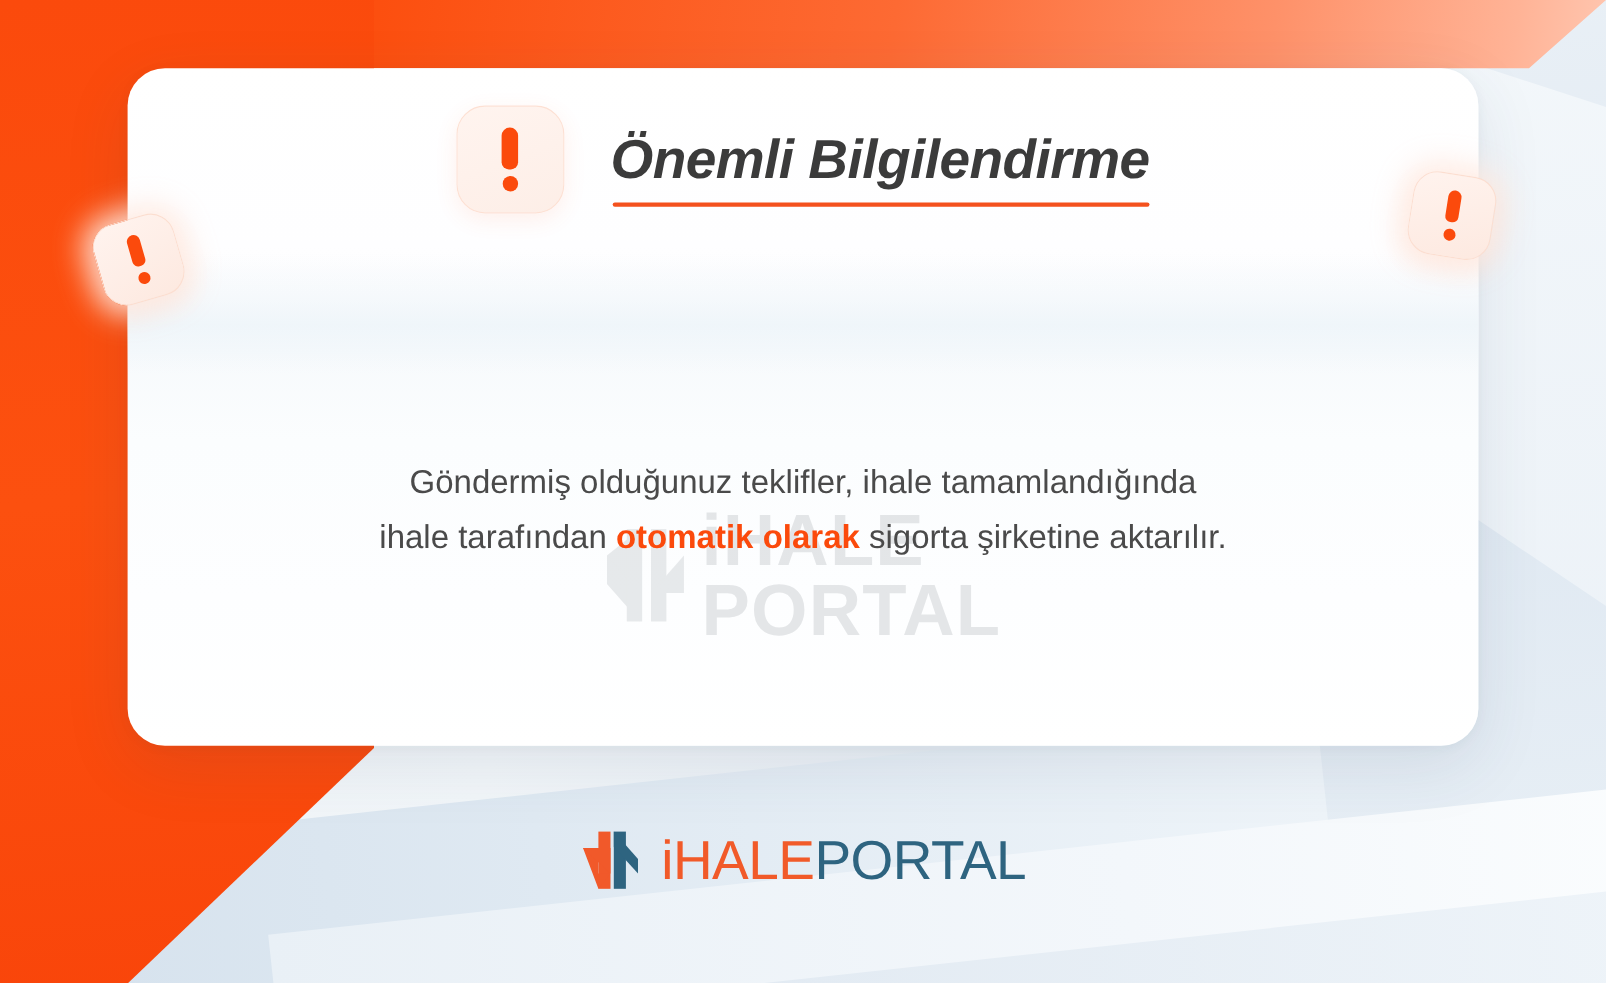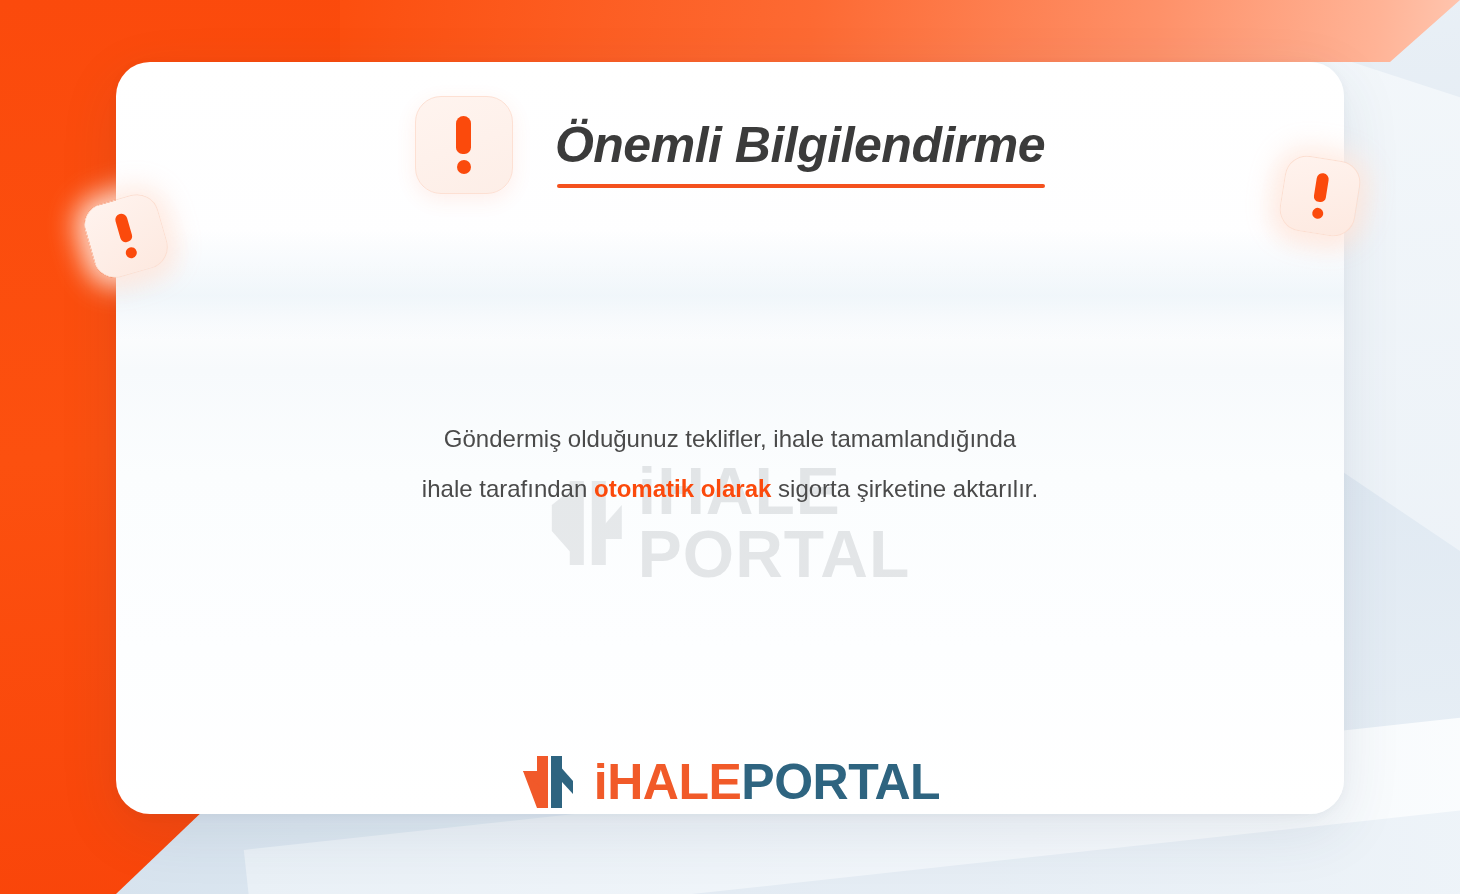--- a/index.html
+++ b/index.html
@@ -125,21 +125,21 @@
     background: linear-gradient(175deg, #fb4a0c 0%, #fc500f 50%, #f9450a 100%);
     clip-path: polygon(0 0, 340px 0, 340px 680px, 116px 894px, 0 894px);
   }
 
   
   .card {
     position: absolute;
     left: 116px;
     top: 62px;
     width: 1228px;
-    height: 752px;
+    height: 616px;
     border-radius: 34px;
     background:
       linear-gradient(180deg,
         #ffffff 0%,
         #fefeff 26%,
         #fdfdfe 34%,
         #f7fafc 41%,
         #fbfdfe 55%,
         #fdfeff 78%,
         #ffffff 100%);
@@ -265,21 +265,21 @@
   }
   .wm-word .wm-l2 { display: block; }
 
   
   .body-text {
     position: absolute;
     left: 0; right: 0;
     top: 352px;
     text-align: center;
     z-index: 3;
-    font-size: 24px;
+    font-size: 30px;
     line-height: 50px;
     color: #4a4a4a;
     padding: 0 60px;
   }
   .body-text .line { white-space: nowrap; }
   .hl {
     color: #fb4a0c;
     font-weight: bold;
     margin-top: 29px;
   }
@@ -295,21 +295,21 @@
     top: 692px;
     display: flex;
     align-items: center;
     justify-content: center;
     gap: 18px;
     z-index: 3;
   }
   .logo-mark { position: relative; width: 56px; height: 56px; }
   .logo-text {
     font-size: 50px;
-    font-weight: bold;
+    font-weight: normal;
     letter-spacing: -0.5px;
     line-height: 1;
     white-space: nowrap;
   }
   .logo-text .part-a { color: #f15a29; }
   .logo-text .part-b { color: #2e6480; }
 </style>
 </head>
 <body>
 

